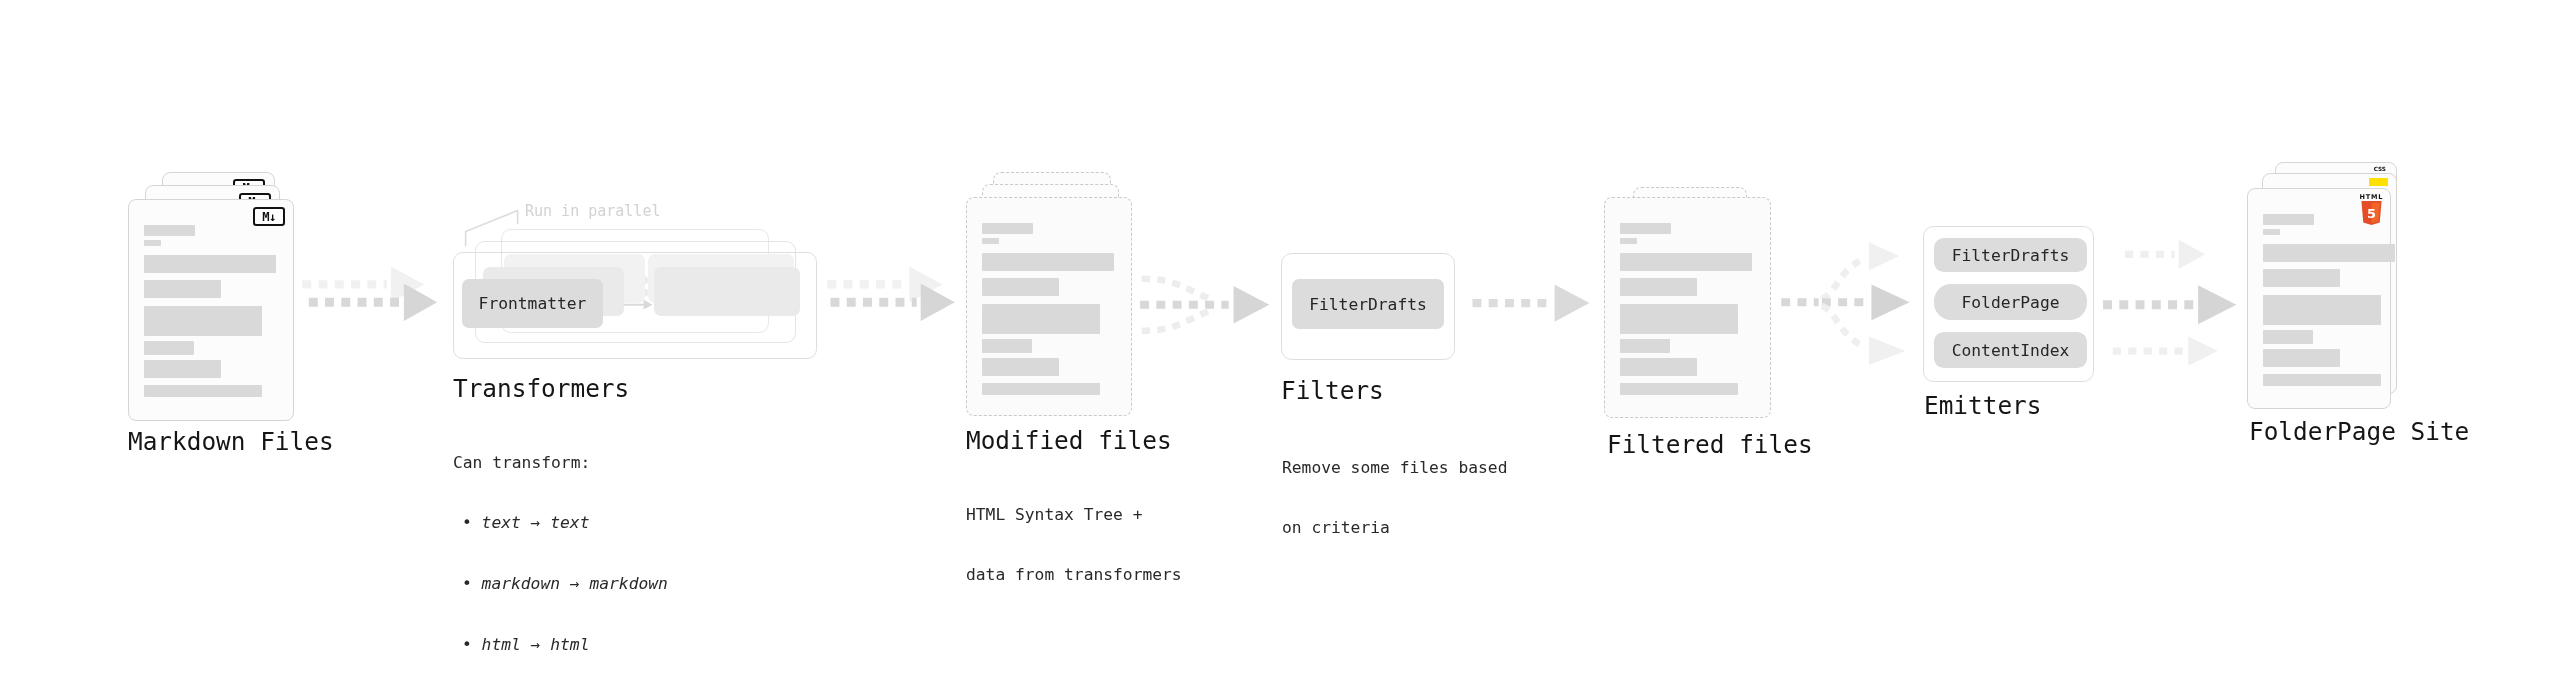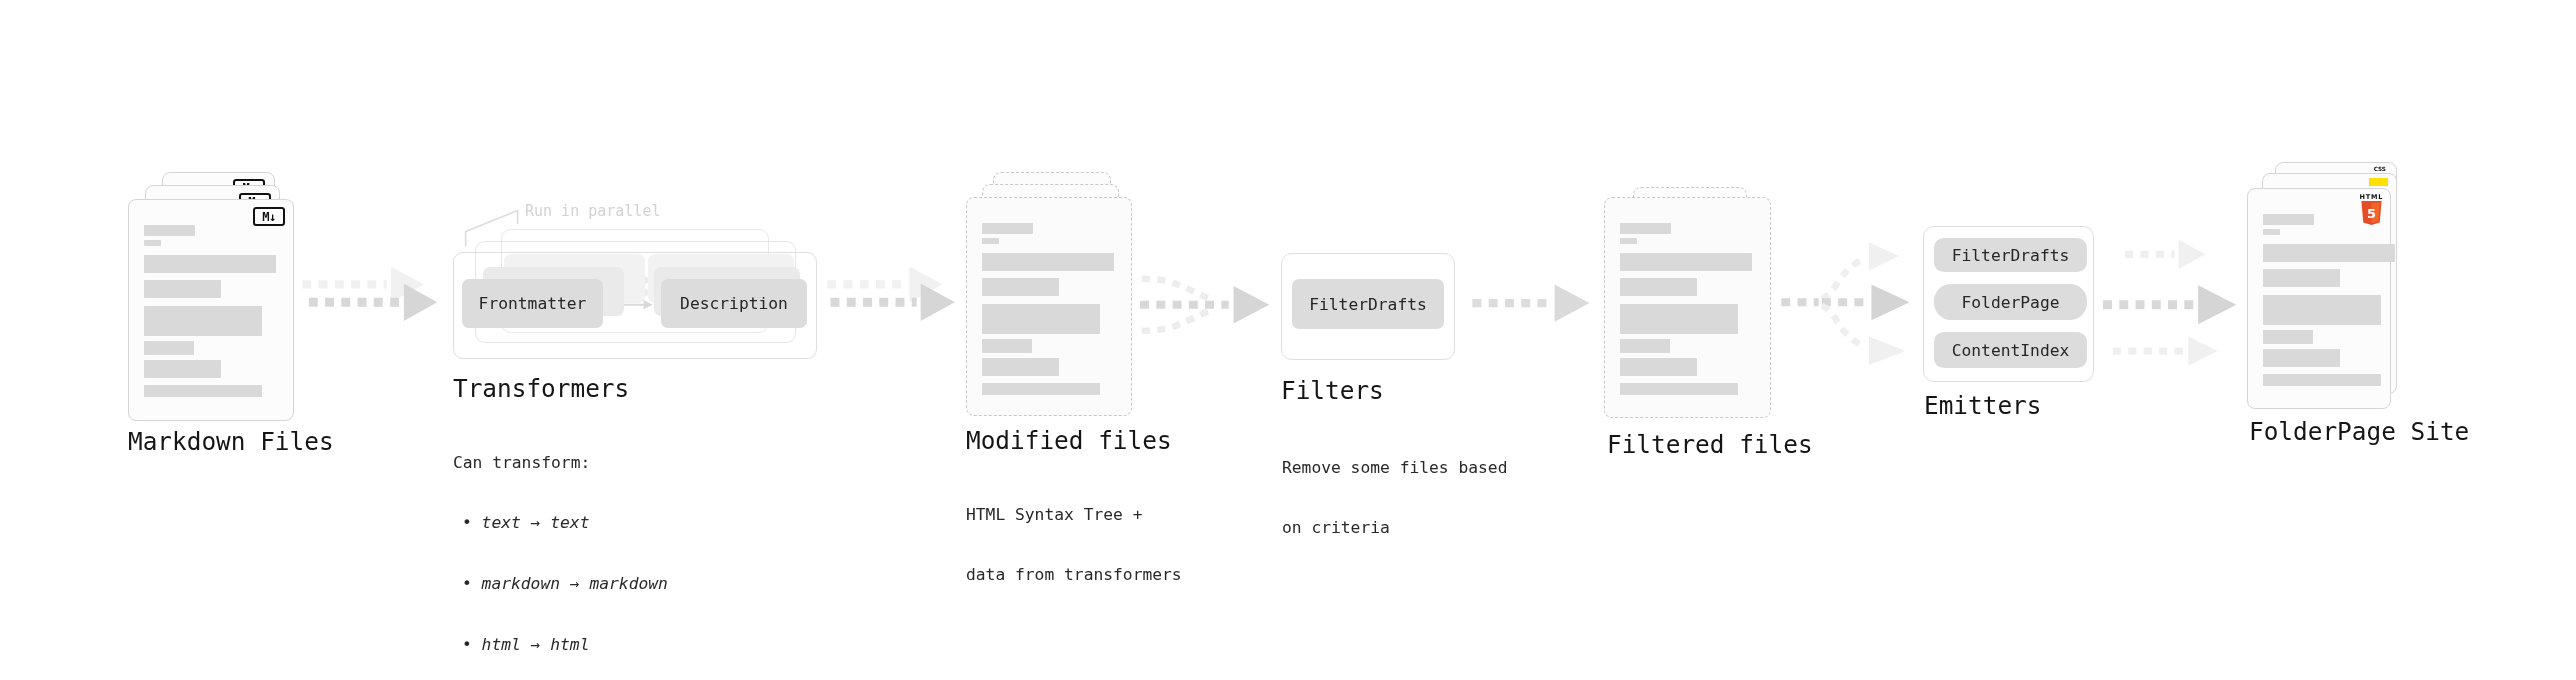--- a/index.html
+++ b/index.html
@@ -159,21 +159,20 @@
   <div class="frame-box" style="left:501px;top:229px;width:268px;height:104px;border-color:#e8e8e8;"></div>
   <div class="frame-box" style="left:475px;top:241px;width:321px;height:102px;border-color:#e4e4e4;"></div>
   <div class="frame-box" style="left:453px;top:252px;width:364px;height:107px;border-color:#dedede;"></div>
 
   <div class="pill ghost2" style="left:504px;top:254px;width:141px;height:49px;"></div>
   <div class="pill ghost1" style="left:483px;top:267px;width:141px;height:49px;"></div>
   <div class="pill" style="left:462px;top:279px;width:141px;height:49px;">Frontmatter</div>
 
   <div class="pill ghost2" style="left:648px;top:254px;width:146px;height:49px;"></div>
   <div class="pill ghost1" style="left:654px;top:267px;width:146px;height:49px;"></div>
-  <div class="pill" style="left:661px;top:279px;width:146px;height:49px;">Description</div>
 
   <div class="stage-label" style="left:453px;top:375px;">Transformers</div>
   <div class="stage-desc" style="left:453px;top:412px;">
     <div class="line">Can transform:</div>
     <div class="line indent">• text → text</div>
     <div class="line indent">• markdown → markdown</div>
     <div class="line indent">• html → html</div>
   </div>
 
   <div class="file-card dashed" style="left:993px;top:172px;width:118px;height:221px;"></div>

